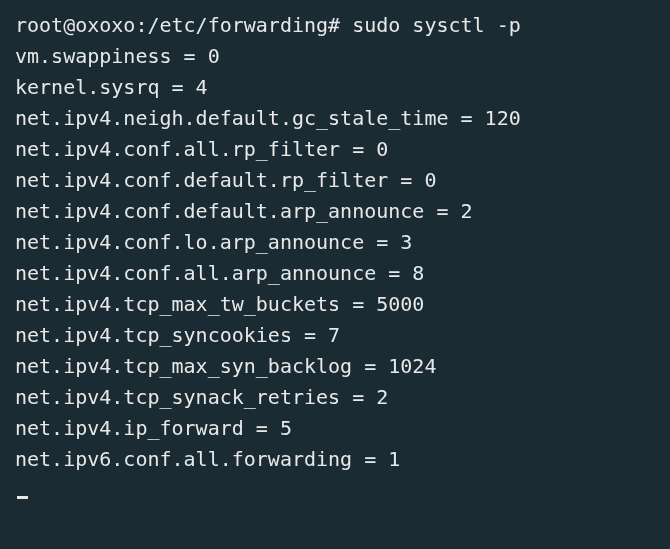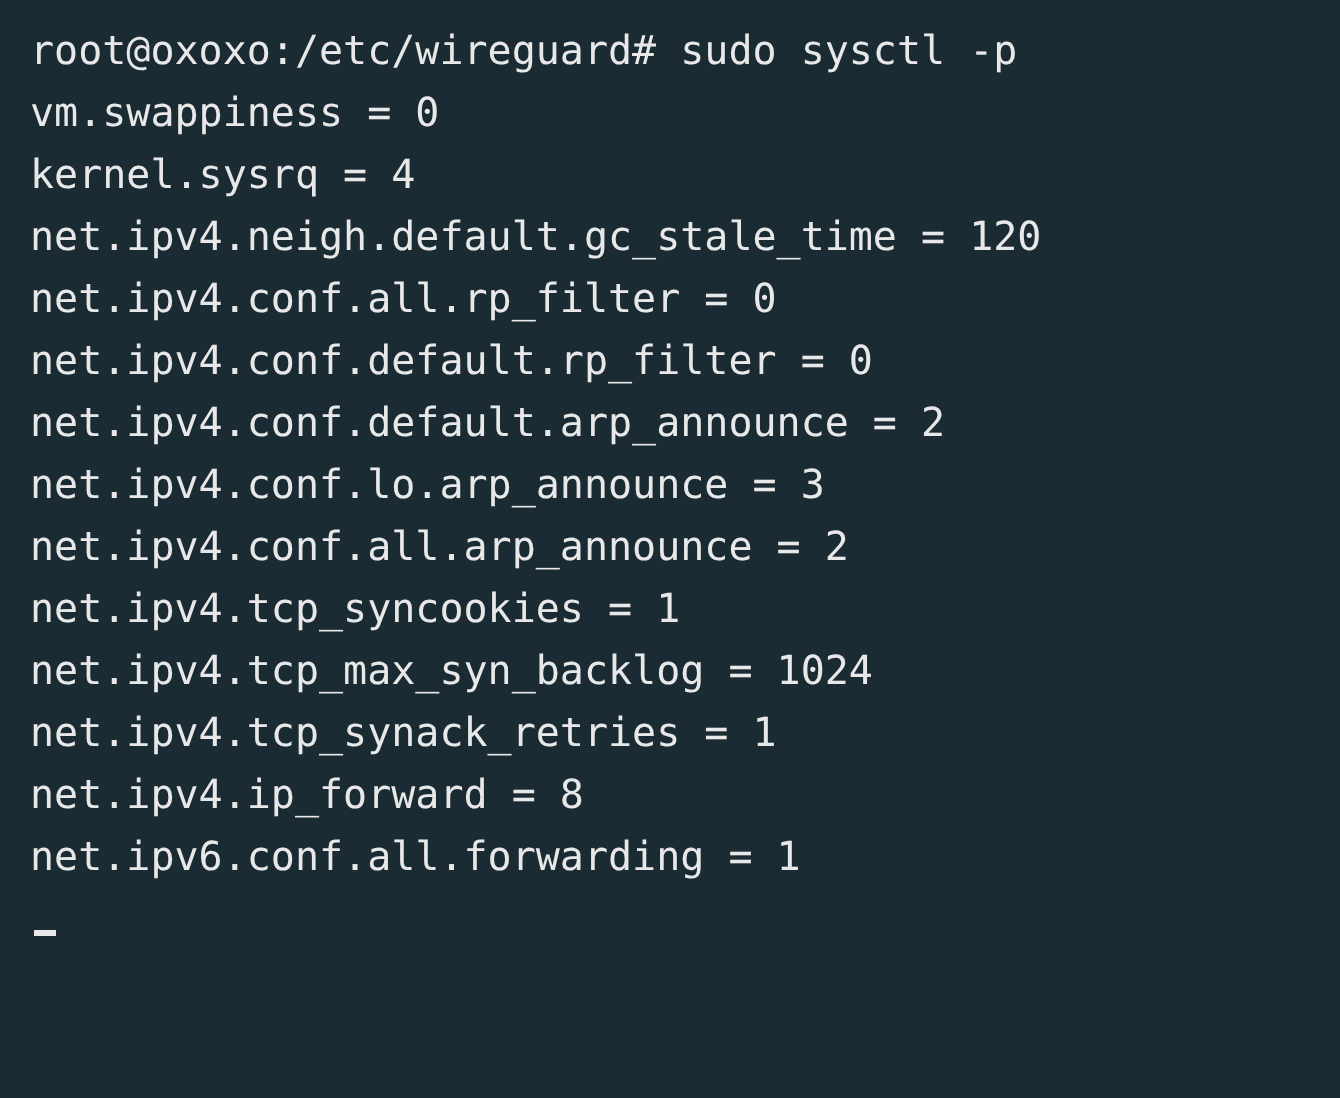--- a/index.html
+++ b/index.html
@@ -23,28 +23,29 @@
       height: 3px;
       background-color: #e8e8e8;
       vertical-align: -2px;
       margin-left: 2px;
     }
   </style>
 </head>
 <body>
 
 <div>
-  <div class="line">root@oxoxo:/etc/wireguard# sudo sysctl -p</div>
+  <div class="line">root@oxoxo:/etc/forwarding# sudo sysctl -p</div>
   <div class="line">vm.swappiness = 0</div>
   <div class="line">kernel.sysrq = 4</div>
   <div class="line">net.ipv4.neigh.default.gc_stale_time = 120</div>
   <div class="line">net.ipv4.conf.all.rp_filter = 0</div>
   <div class="line">net.ipv4.conf.default.rp_filter = 0</div>
   <div class="line">net.ipv4.conf.default.arp_announce = 2</div>
   <div class="line">net.ipv4.conf.lo.arp_announce = 3</div>
-  <div class="line">net.ipv4.conf.all.arp_announce = 2</div>
-  <div class="line">net.ipv4.tcp_syncookies = 1</div>
+  <div class="line">net.ipv4.conf.all.arp_announce = 8</div>
+  <div class="line">net.ipv4.tcp_max_tw_buckets = 5000</div>
+  <div class="line">net.ipv4.tcp_syncookies = 7</div>
   <div class="line">net.ipv4.tcp_max_syn_backlog = 1024</div>
-  <div class="line">net.ipv4.tcp_synack_retries = 1</div>
-  <div class="line">net.ipv4.ip_forward = 8</div>
+  <div class="line">net.ipv4.tcp_synack_retries = 2</div>
+  <div class="line">net.ipv4.ip_forward = 5</div>
   <div class="line">net.ipv6.conf.all.forwarding = 1</div>
   <div class="line"><span class="cursor"></span></div>
 </div>
 
 </body></html>

